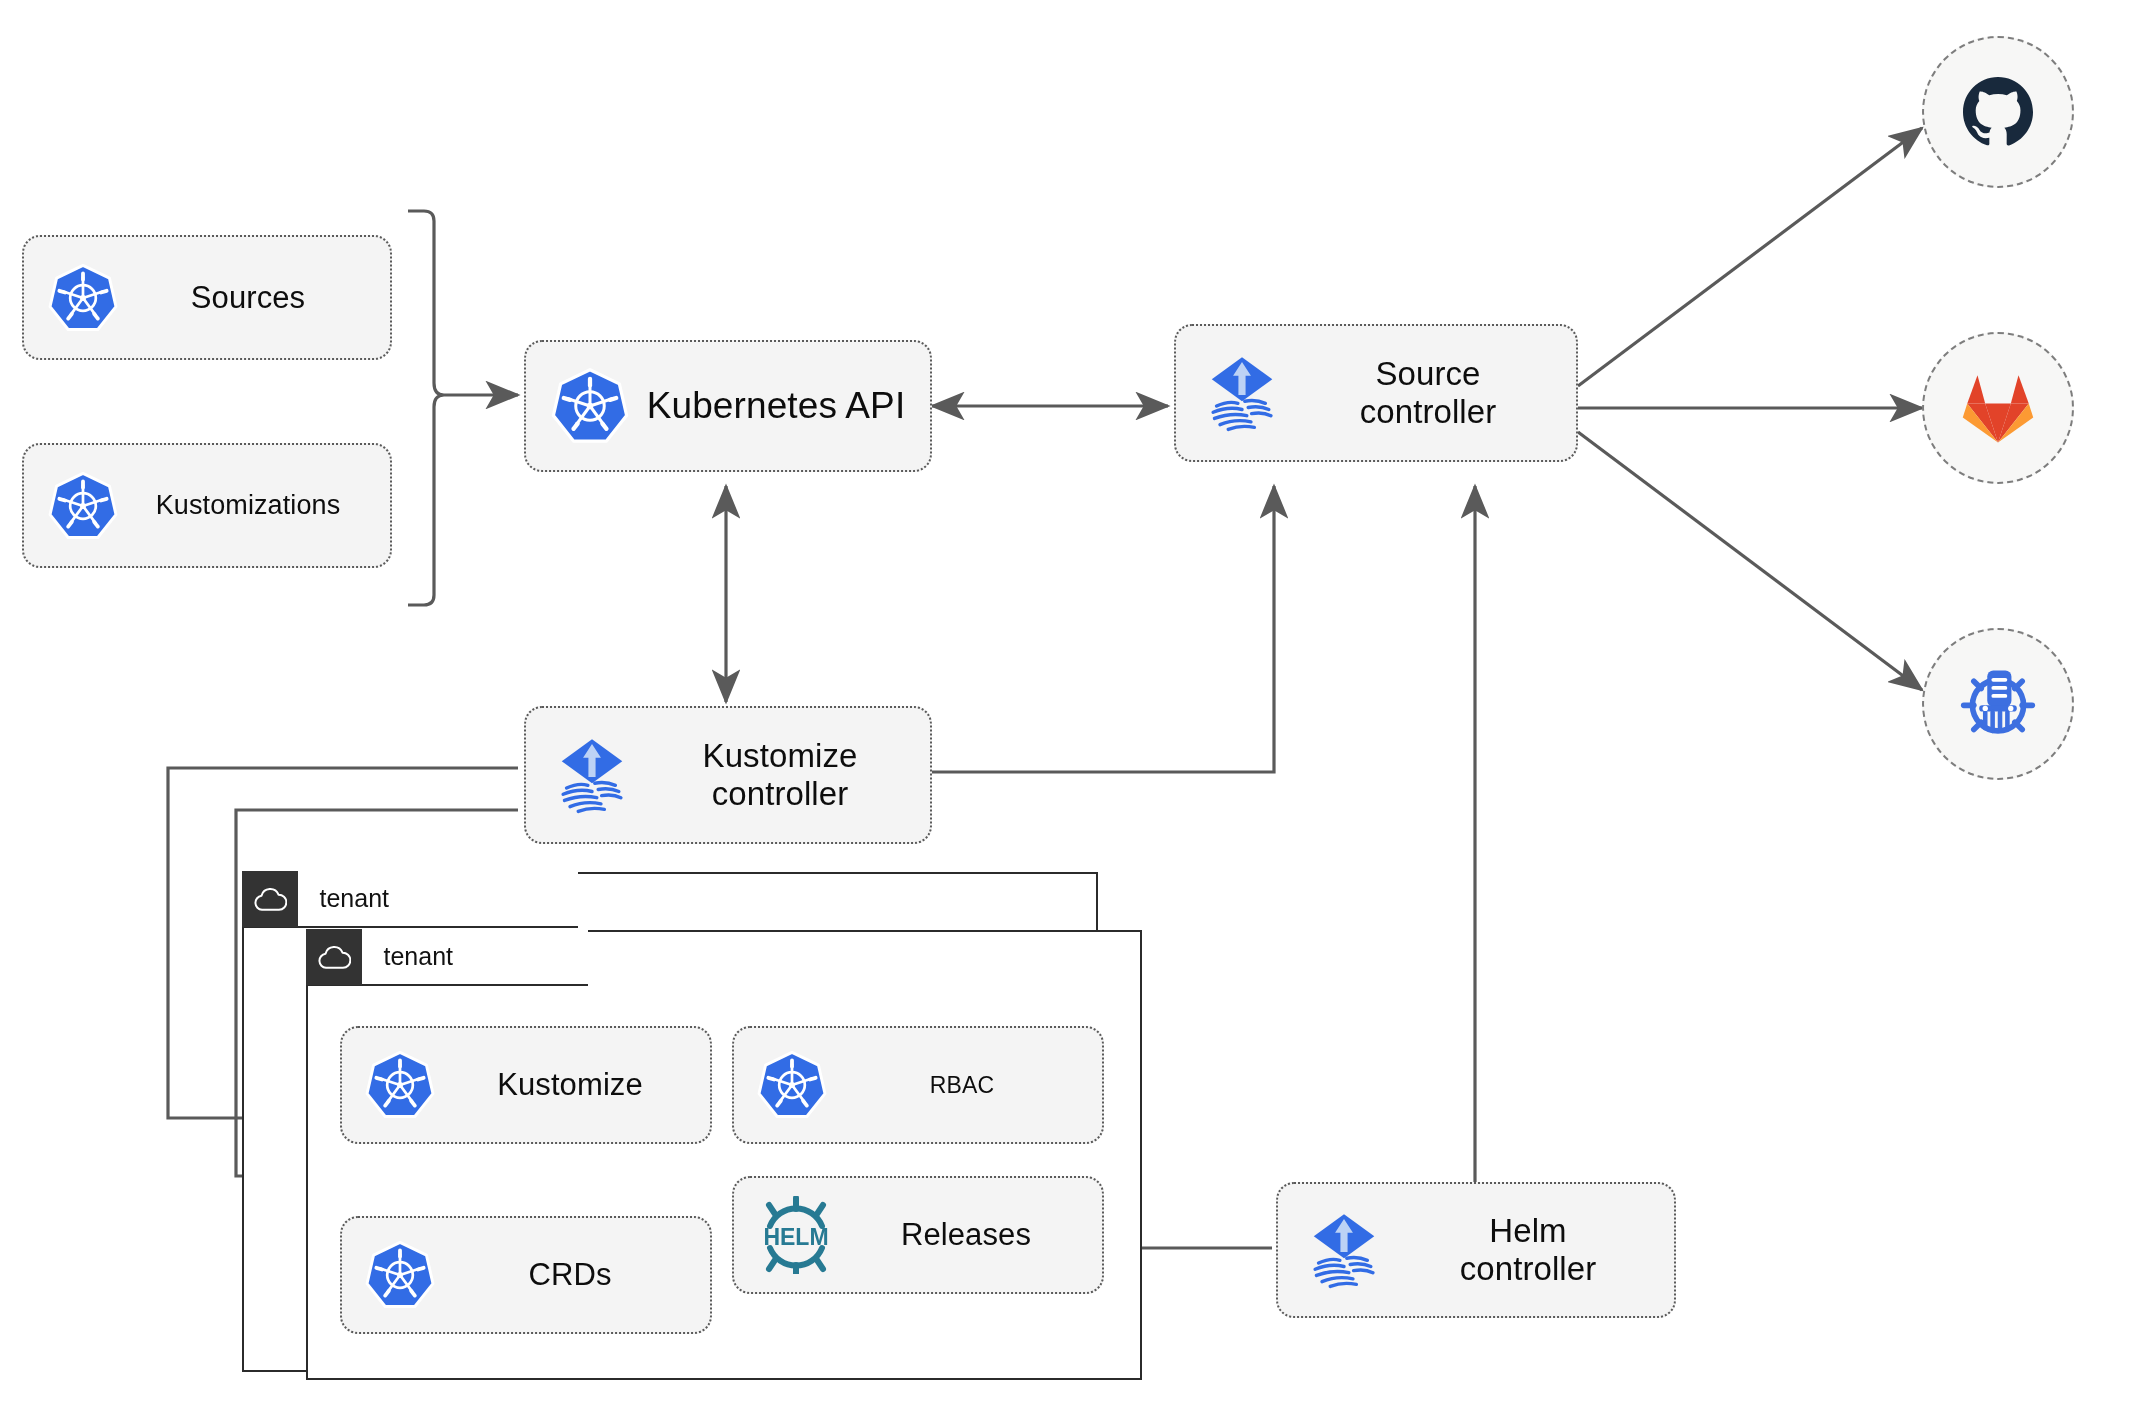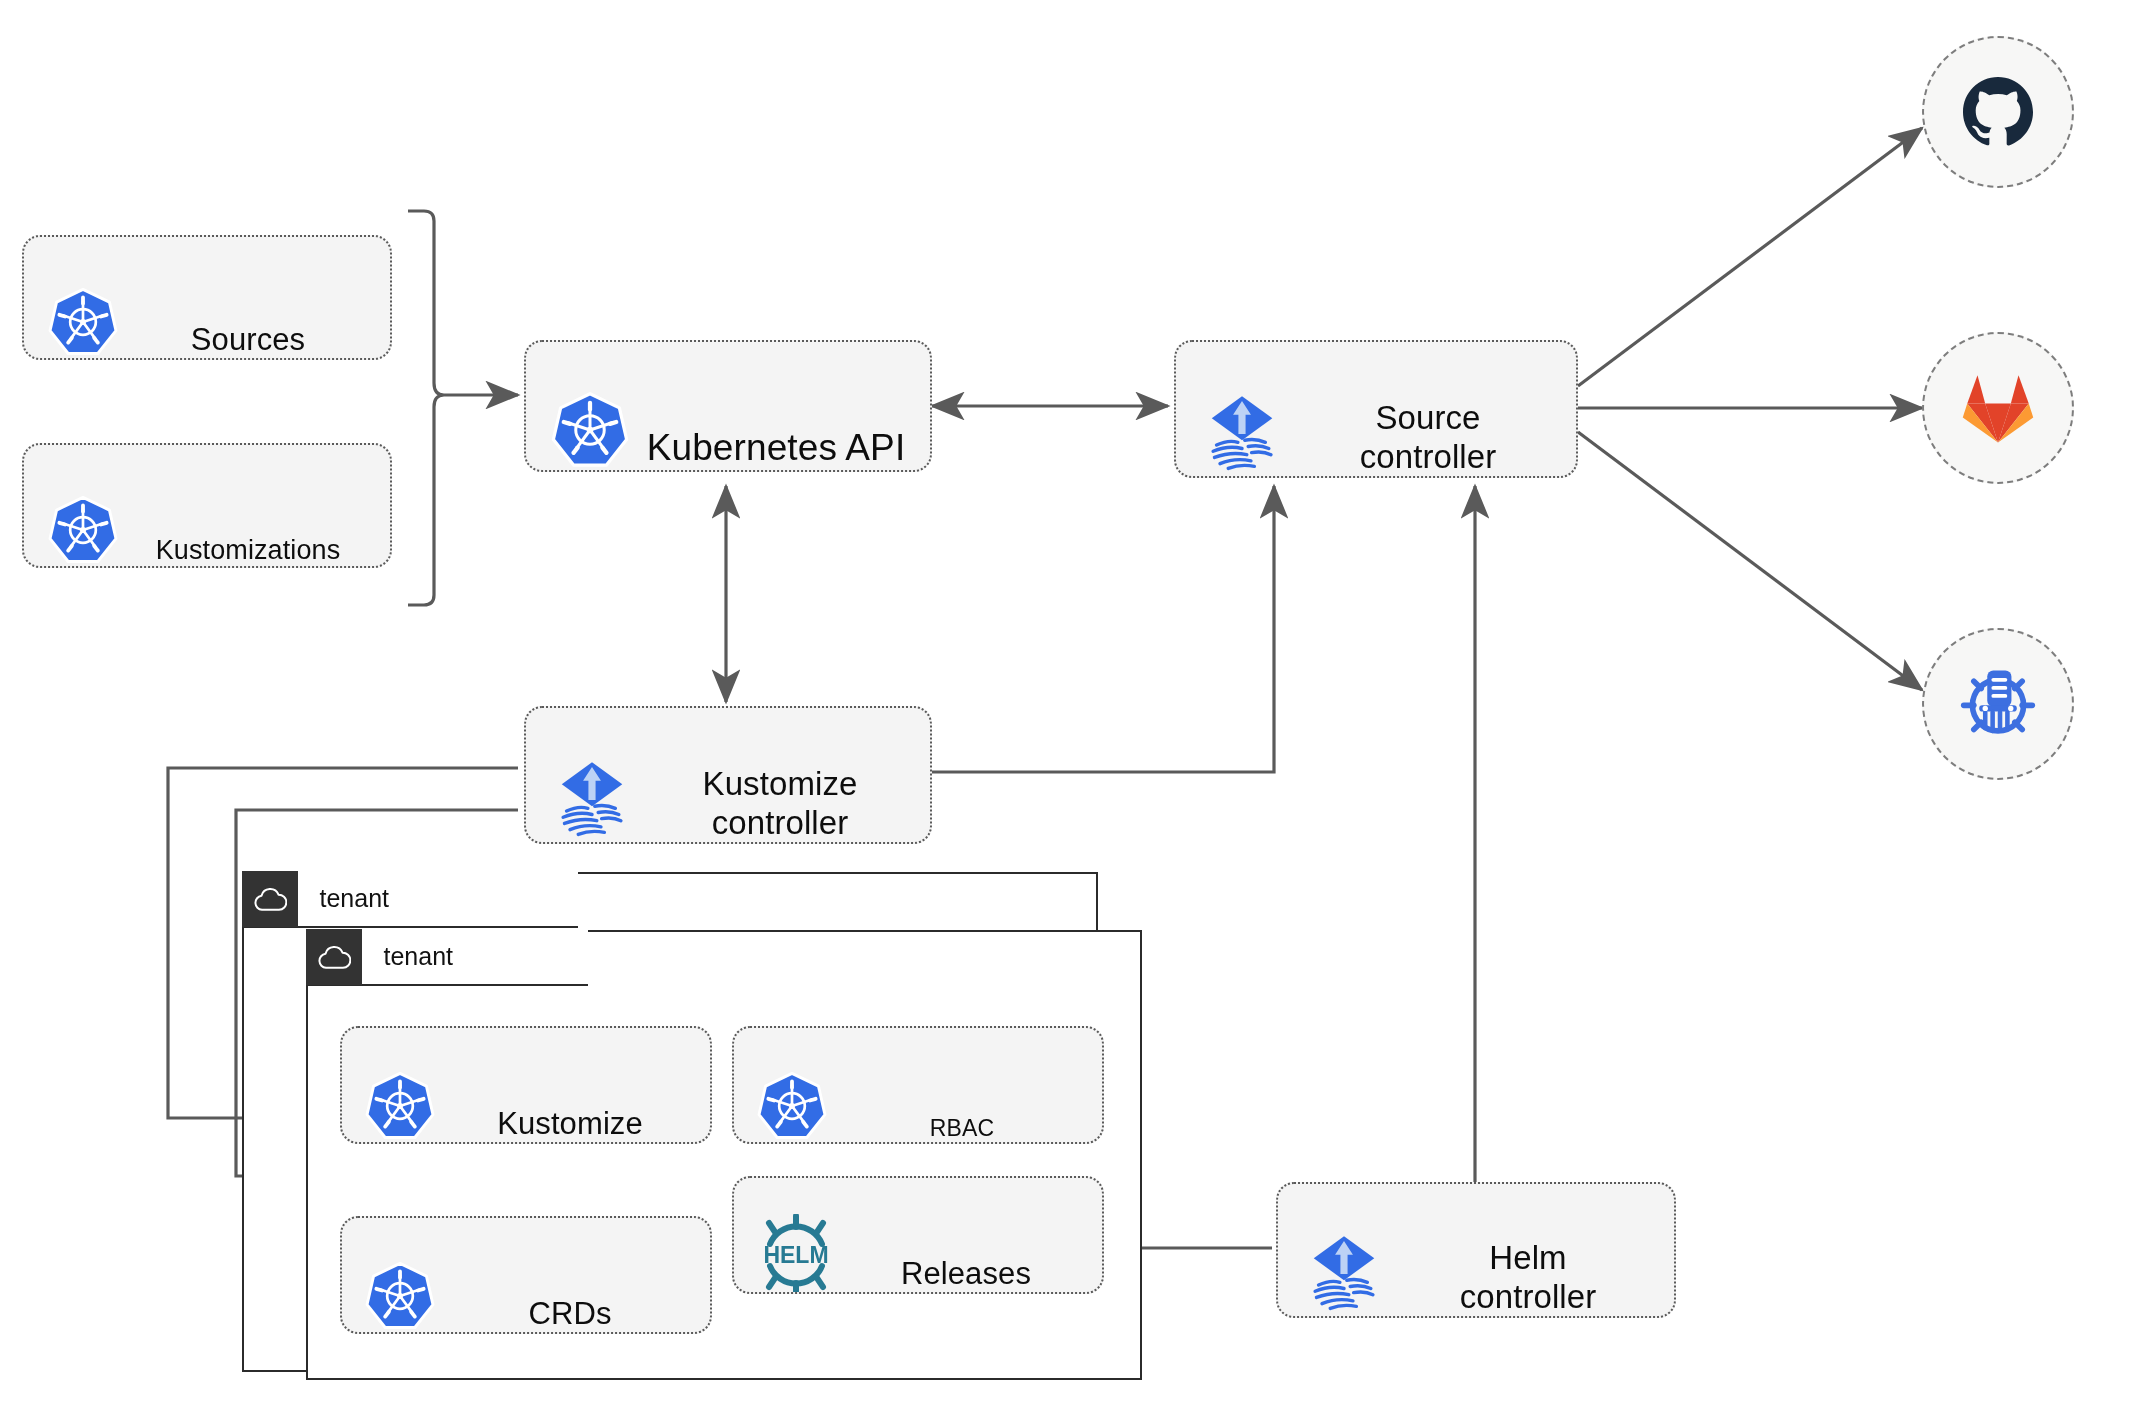--- a/index.html
+++ b/index.html
@@ -23,21 +23,21 @@
     pointer-events: none;
   }
 
   
   .rbox {
     position: absolute;
     background: #f4f4f4;
     border: 2.5px dotted #5a5a5a;
     border-radius: 18px;
     display: flex;
-    align-items: flex-end;
+    align-items: center;
     box-sizing: border-box;
   }
   .rbox .ico {
     flex: 0 0 auto;
     display: flex;
     align-items: center;
     justify-content: center;
   }
   .rbox .lbl {
     flex: 1 1 auto;
@@ -217,21 +217,21 @@
           <line x1="53.0" y1="25.6" x2="48.0" y2="27.1"></line>
           <line x1="45.2" y1="50.3" x2="41.9" y2="46.1"></line>
           <line x1="18.8" y1="50.3" x2="22.1" y2="46.1"></line>
           <line x1="11.0" y1="25.6" x2="16.0" y2="27.1"></line>
         </g>
       </svg>
     </span>
     <span class="lbl" style="font-size:37px;">Kubernetes API</span>
   </div>
 
-  <div class="rbox" style="left:1174px; top:340px; width:404px; height:138px; padding:0 14px;">
+  <div class="rbox" style="left:1174px; top:324px; width:404px; height:138px; padding:0 14px;">
     <span class="ico" style="width:104px;">
       <svg width="88" height="88" viewBox="0 0 64 64" aria-hidden="true">
         <polygon points="32,6 54,22 32,38 10,22" fill="#326ce5"></polygon>
         <path d="M32 9.5 L38.5 19.5 L34.6 19.5 L34.6 33.5 L29.4 33.5 L29.4 19.5 L25.5 19.5 Z" fill="#bcd2f5"></path>
         <g stroke="#326ce5" stroke-width="2.5" stroke-linecap="round" fill="none">
           <path d="M13.5 41.5 Q22 37.5 29 39.5"></path>
           <path d="M11 46 Q22 41.5 32 44"></path>
           <path d="M12 50.5 Q24 46 35.5 48.5"></path>
           <path d="M16 55 Q27 50.5 38.5 53"></path>
           <path d="M22 58.5 Q31 55 41 57"></path>

